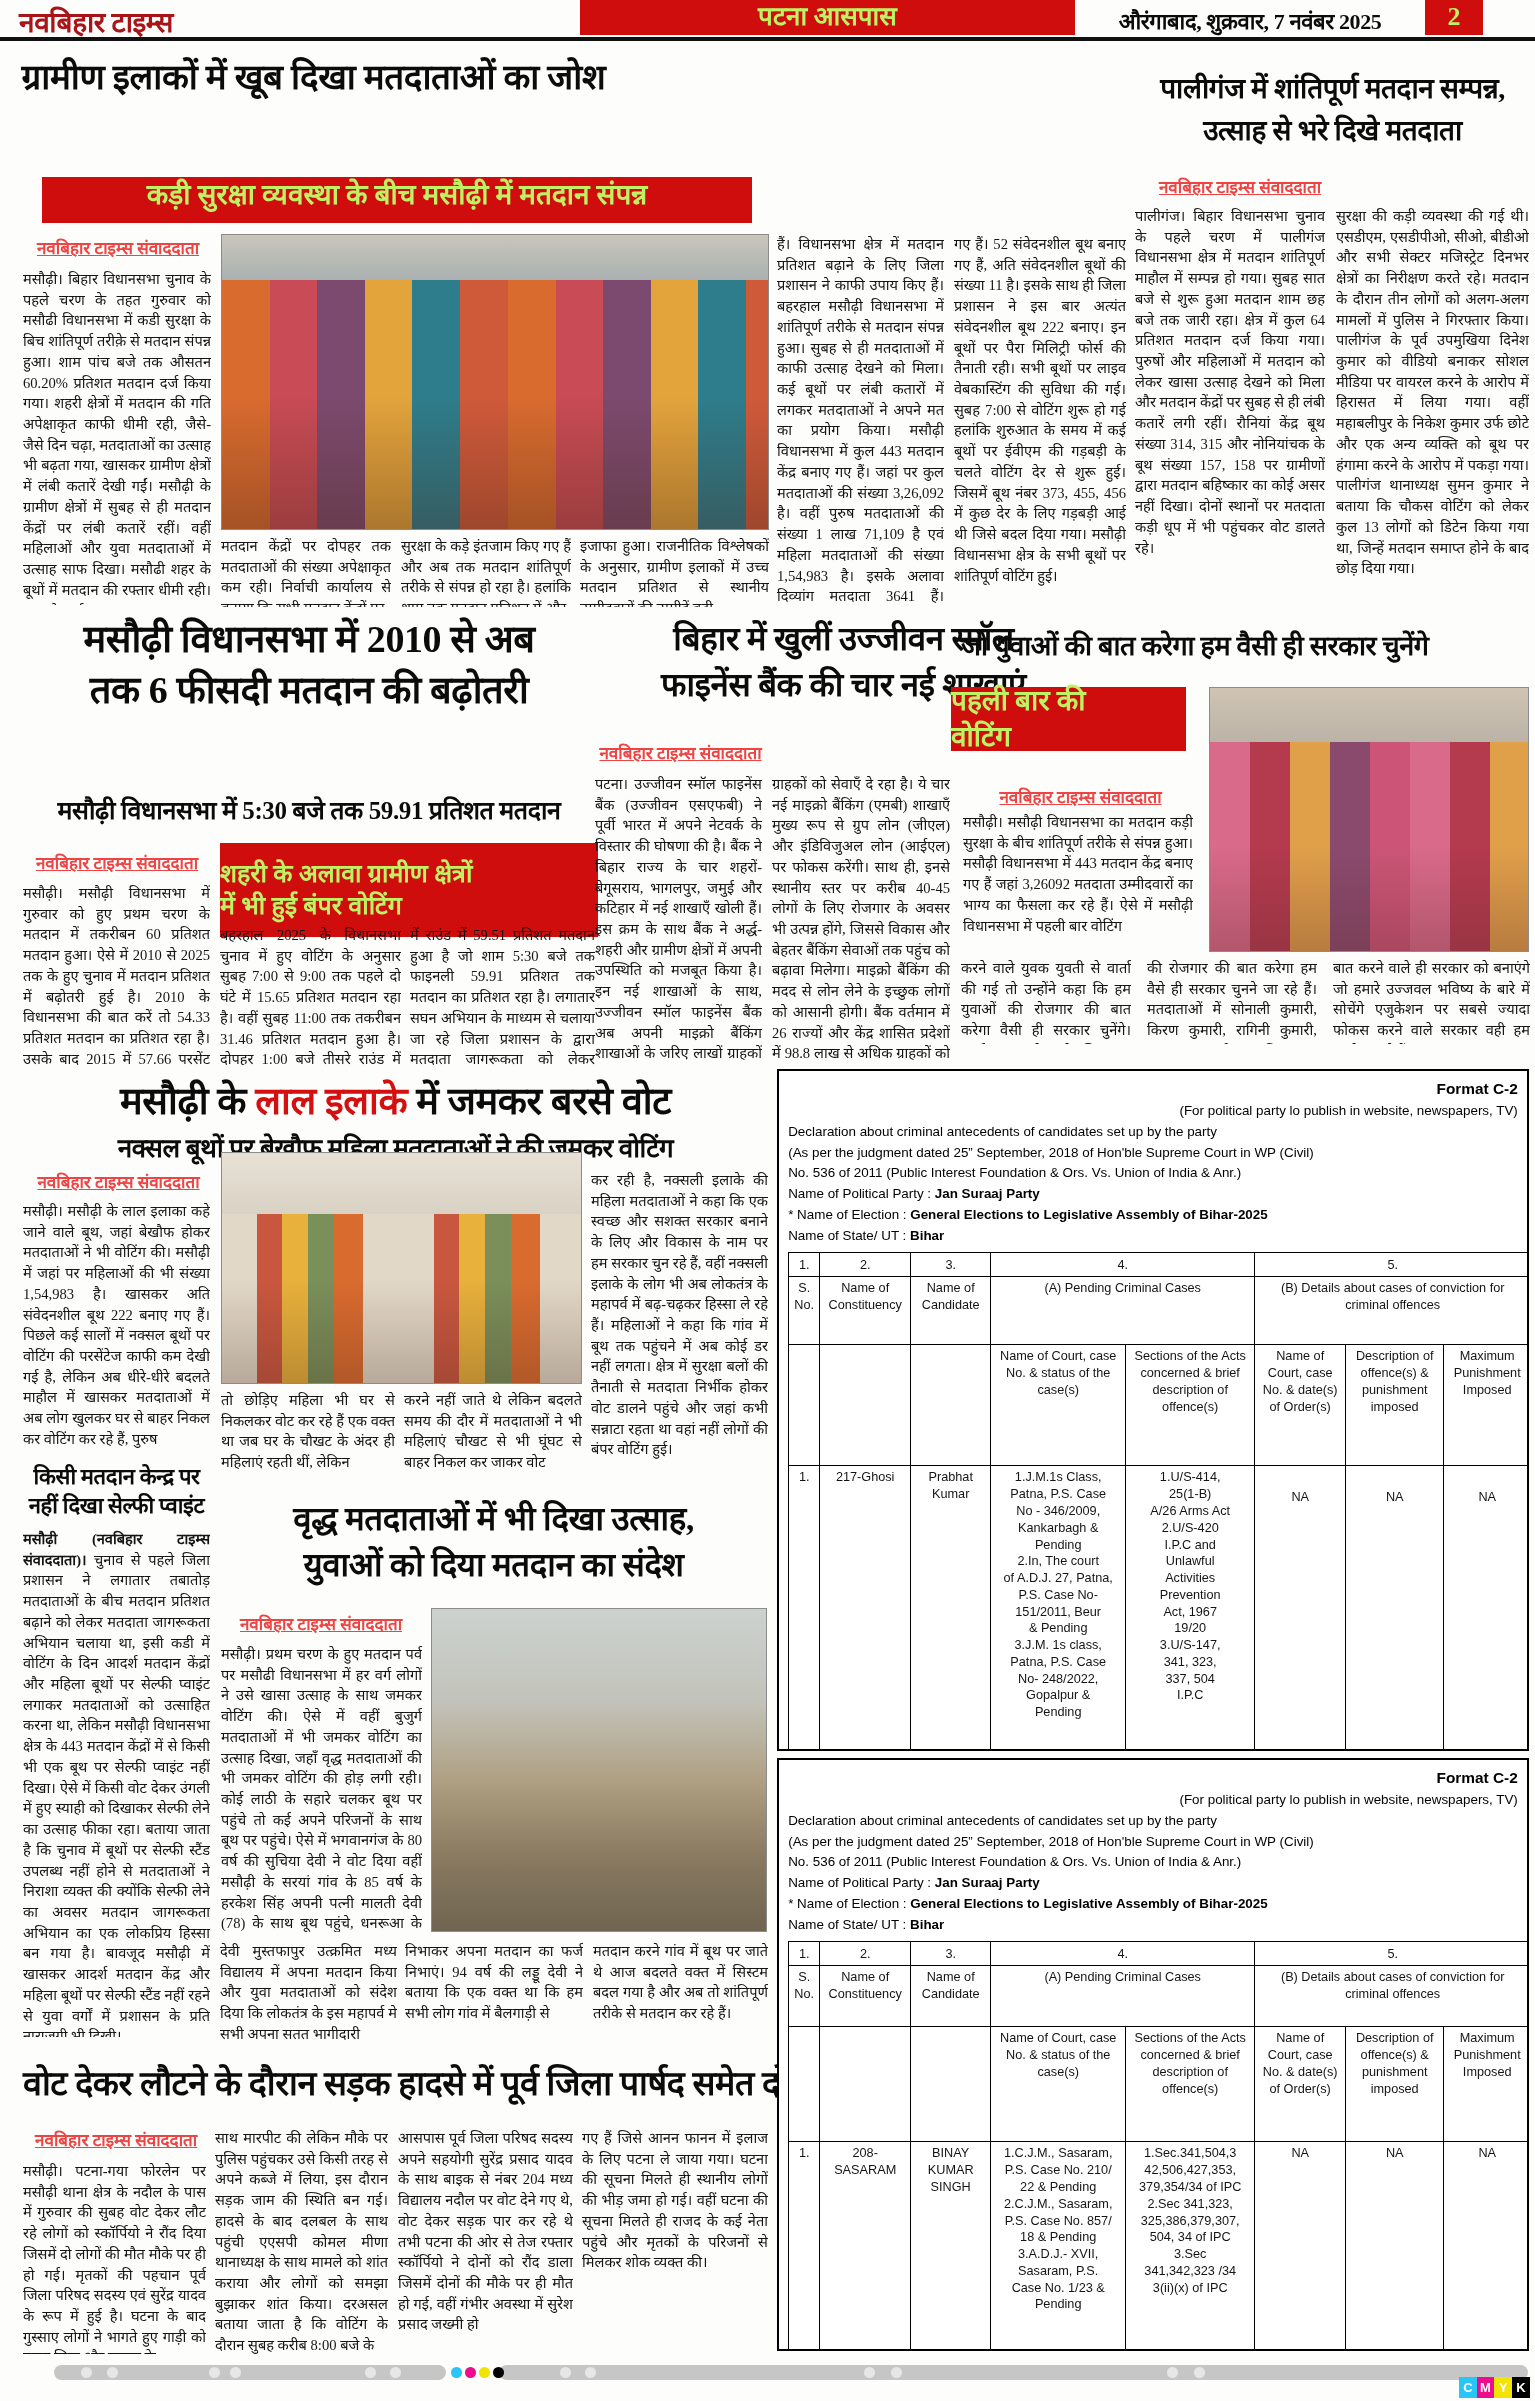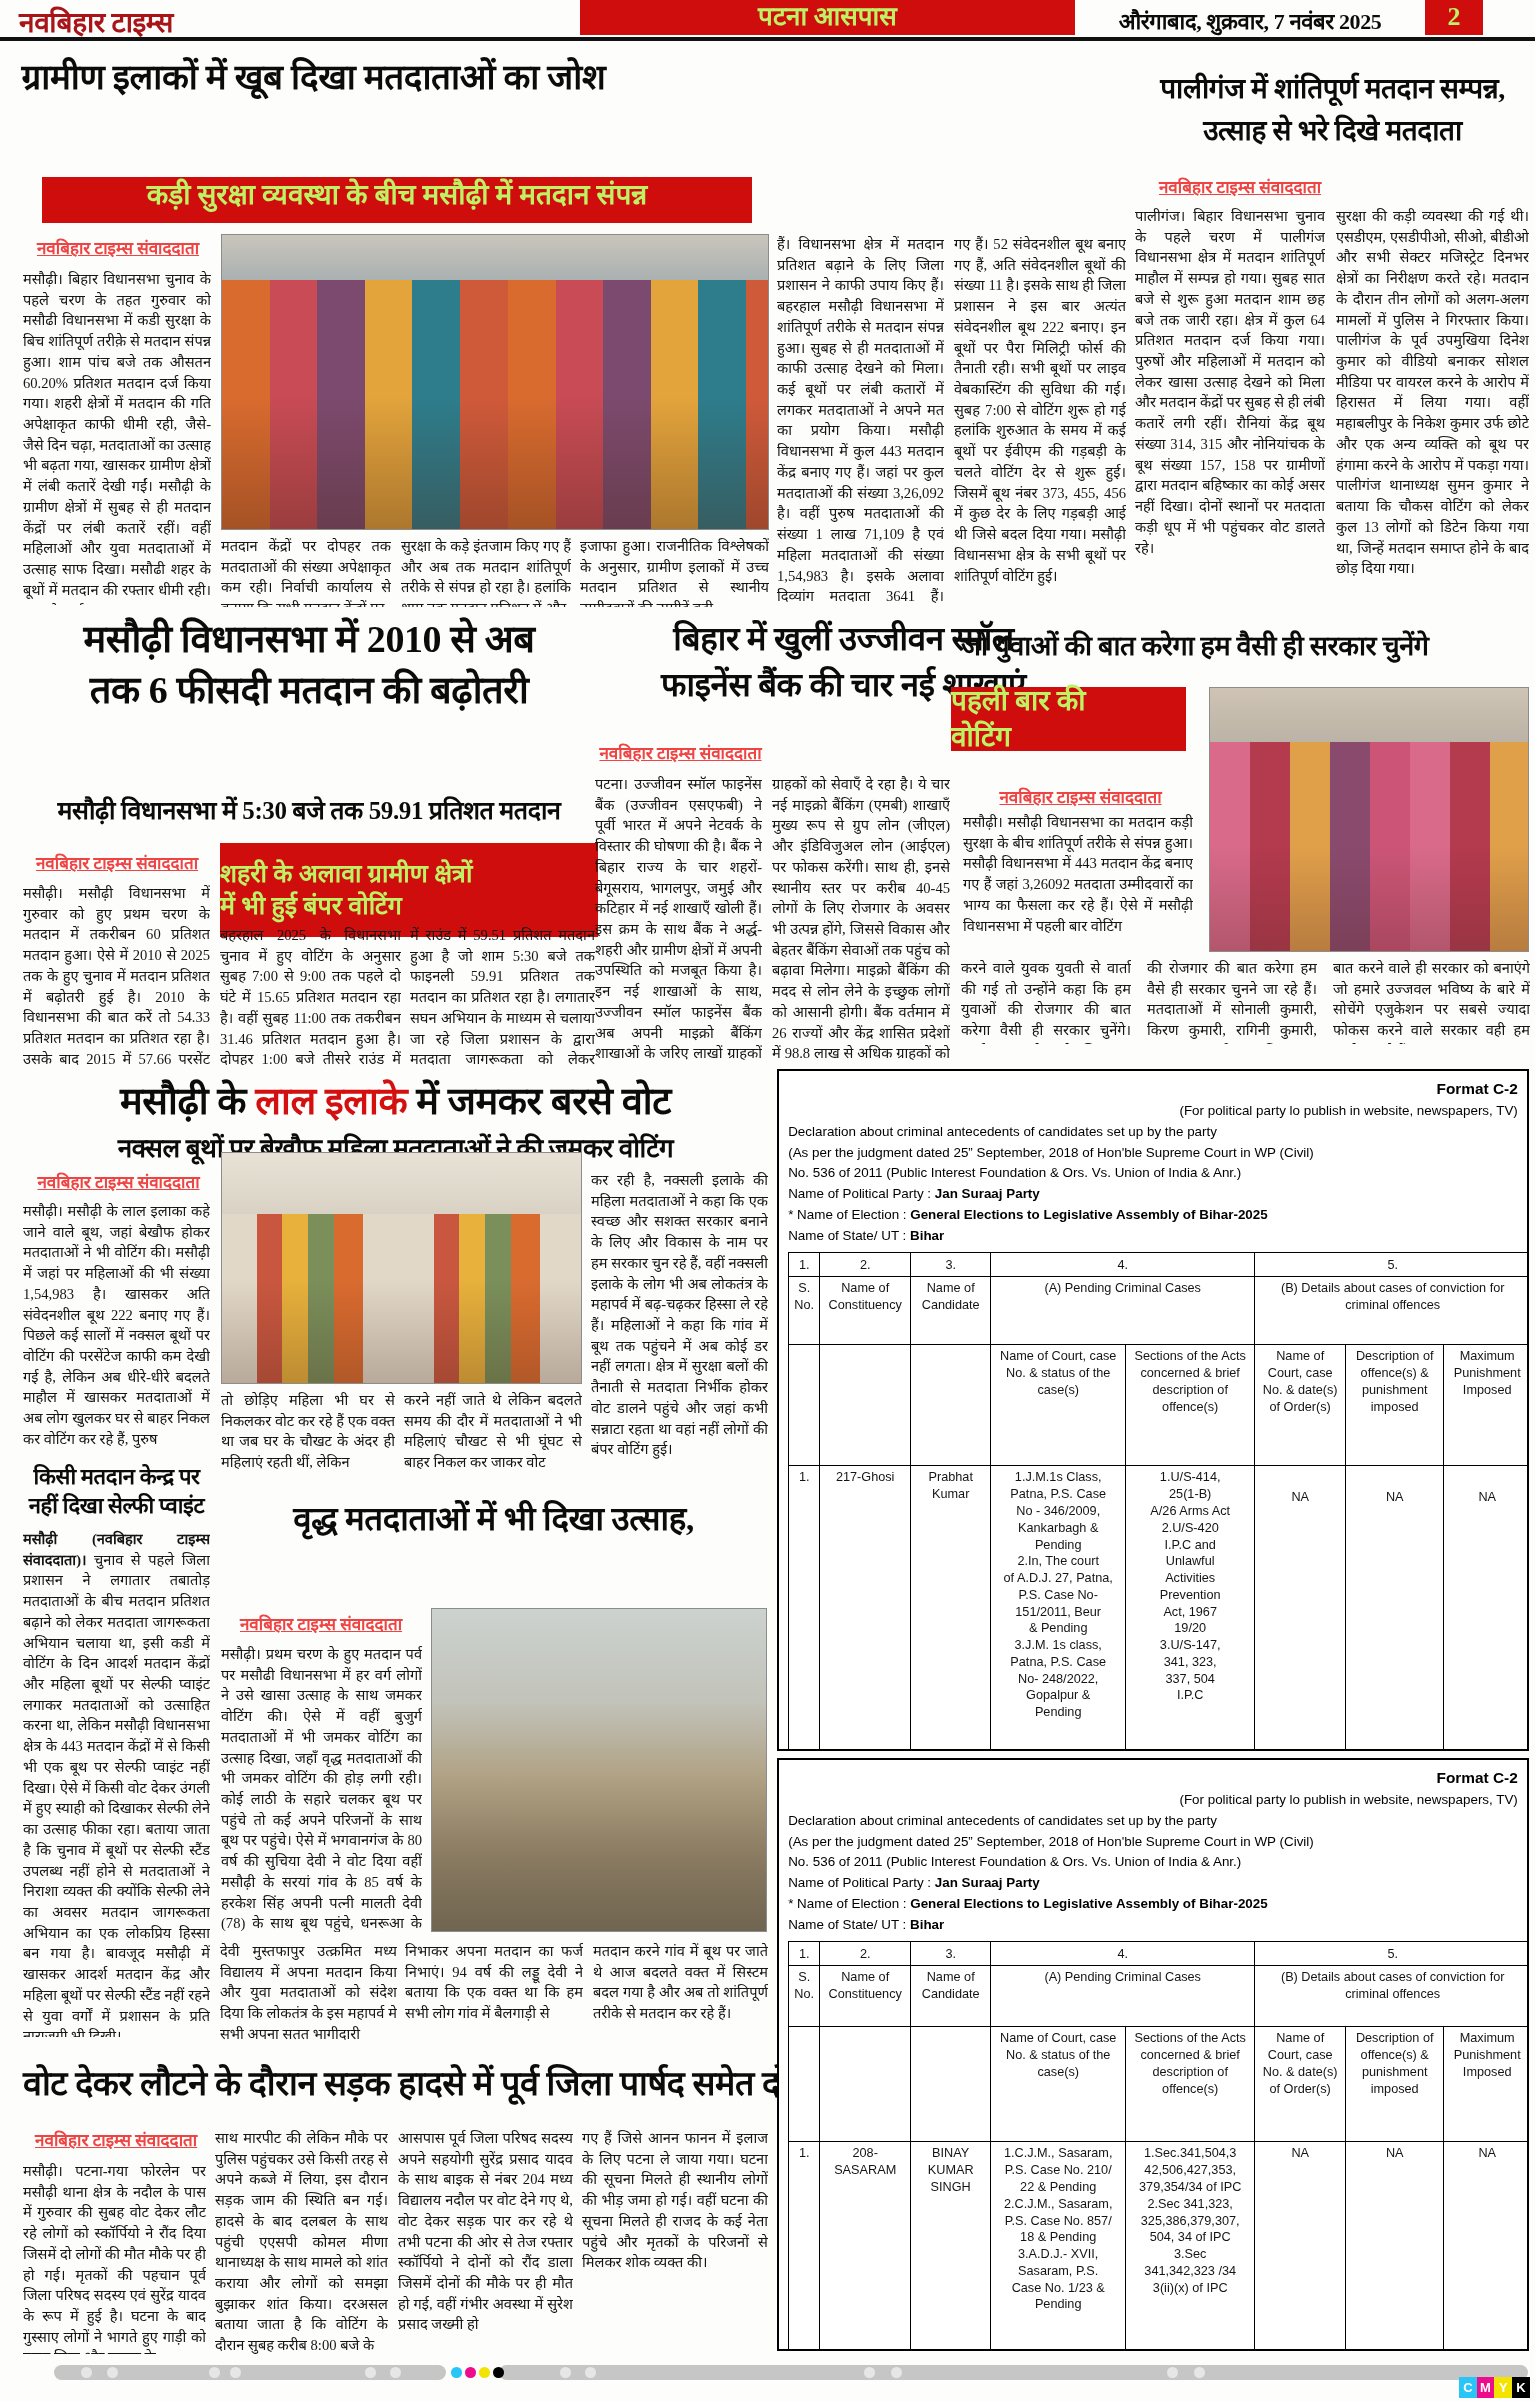--- a/index.html
+++ b/index.html
@@ -127,20 +127,21 @@
 <div class="abs hl center" style="left:23px;top:1463px;width:187px;font-size:22px;line-height:1.3">
   <div>किसी मतदान केन्द्र पर</div>
   <div>नहीं दिखा सेल्फी प्वाइंट</div>
 </div>
 <div class="abs body-col" style="left:23px;top:1529px;width:187px;height:508px">
   <span class="lead-in">मसौढ़ी (नवबिहार टाइम्स संवाददाता)। </span><span>चुनाव से पहले जिला प्रशासन ने लगातार तबातोड़ मतदाताओं के बीच मतदान प्रतिशत बढ़ाने को लेकर मतदाता जागरूकता अभियान चलाया था, इसी कडी में वोटिंग के दिन आदर्श मतदान केंद्रों और महिला बूथों पर सेल्फी प्वाइंट लगाकर मतदाताओं को उत्साहित करना था, लेकिन मसौढ़ी विधानसभा क्षेत्र के 443 मतदान केंद्रों में से किसी भी एक बूथ पर सेल्फी प्वाइंट नहीं दिखा। ऐसे में किसी वोट देकर उंगली में हुए स्याही को दिखाकर सेल्फी लेने का उत्साह फीका रहा। बताया जाता है कि चुनाव में बूथों पर सेल्फी स्टैंड उपलब्ध नहीं होने से मतदाताओं ने निराशा व्यक्त की क्योंकि सेल्फी लेने का अवसर मतदान जागरूकता अभियान का एक लोकप्रिय हिस्सा बन गया है। बावजूद मसौढ़ी में खासकर आदर्श मतदान केंद्र और महिला बूथों पर सेल्फी स्टैंड नहीं रहने से युवा वर्गों में प्रशासन के प्रति नाराजगी भी दिखी।</span>
 </div>
 
 <div class="abs hl center" style="left:219px;top:1496px;width:549px;font-size:33px;line-height:1.4">
   <div>वृद्ध मतदाताओं में भी दिखा उत्साह,</div>
+  <div>युवाओं को दिया मतदान का संदेश</div>
 </div>
 <div class="abs byline" style="left:223px;top:1612px;width:196px">नवबिहार टाइम्स संवाददाता</div>
 <div class="abs body-col" style="left:221px;top:1644px;width:201px;height:288px">मसौढ़ी। प्रथम चरण के हुए मतदान पर्व पर मसौढी विधानसभा में हर वर्ग लोगों ने उसे खासा उत्साह के साथ जमकर वोटिंग की। ऐसे में वहीं बुजुर्ग मतदाताओं में भी जमकर वोटिंग का उत्साह दिखा, जहाँ वृद्ध मतदाताओं की भी जमकर वोटिंग की होड़ लगी रही। कोई लाठी के सहारे चलकर बूथ पर पहुंचे तो कई अपने परिजनों के साथ बूथ पर पहुंचे। ऐसे में भगवानगंज के 80 वर्ष की सुचिया देवी ने वोट दिया वहीं मसौढ़ी के सरयां गांव के 85 वर्ष के हरकेश सिंह अपनी पत्नी मालती देवी (78) के साथ बूथ पहुंचे, धनरूआ के केवड़ा निवासी नागेंद्र सिंह (76) ने भी बूथ पर पहुंचकर वोट किया। बूथ सं0-296 पर 94 वर्षीय लड्डू</div>
 <div class="abs photo" style="left:431px;top:1608px;width:336px;height:324px;
             background:linear-gradient(180deg,#ccd2cf 0,#c2c3ba 92px,#b0a184 169px,#8a7b61 246px,#6f6450 324px),
                        radial-gradient(circle at 30% 70%, rgba(200,70,60,.55) 0 31px, rgba(0,0,0,0) 31.5px),
                        radial-gradient(circle at 60% 65%, rgba(245,245,240,.7) 0 35px, rgba(0,0,0,0) 35px)"></div>
 <div class="abs body-col" style="left:220px;top:1941px;width:177px;height:101px">देवी मुस्तफापुर उत्क्रमित मध्य विद्यालय में अपना मतदान किया और युवा मतदाताओं को संदेश दिया कि लोकतंत्र के इस महापर्व मे सभी अपना सतत भागीदारी</div>
 <div class="abs body-col" style="left:405px;top:1941px;width:178px;height:101px">निभाकर अपना मतदान का फर्ज निभाएं। 94 वर्ष की लड्डू देवी ने बताया कि एक वक्त था कि हम सभी लोग गांव में बैलगाड़ी से</div>
 <div class="abs body-col" style="left:593px;top:1941px;width:175px;height:101px">मतदान करने गांव में बूथ पर जाते थे आज बदलते वक्त में सिस्टम बदल गया है और अब तो शांतिपूर्ण तरीके से मतदान कर रहे हैं।</div>

